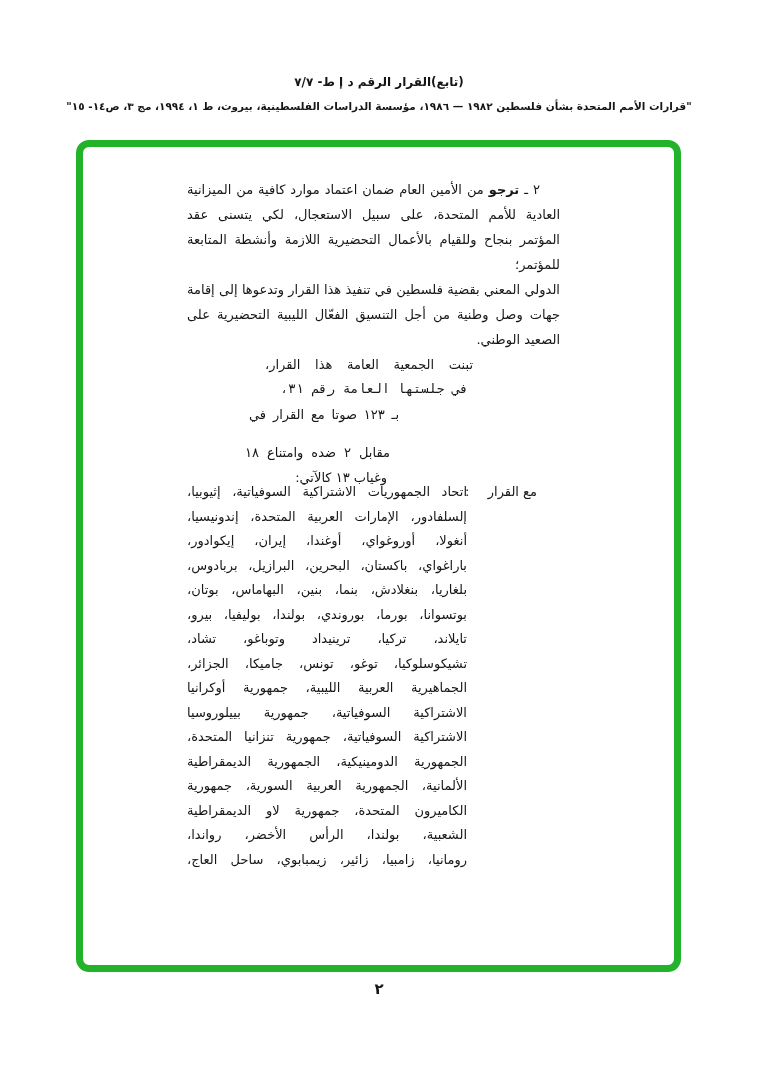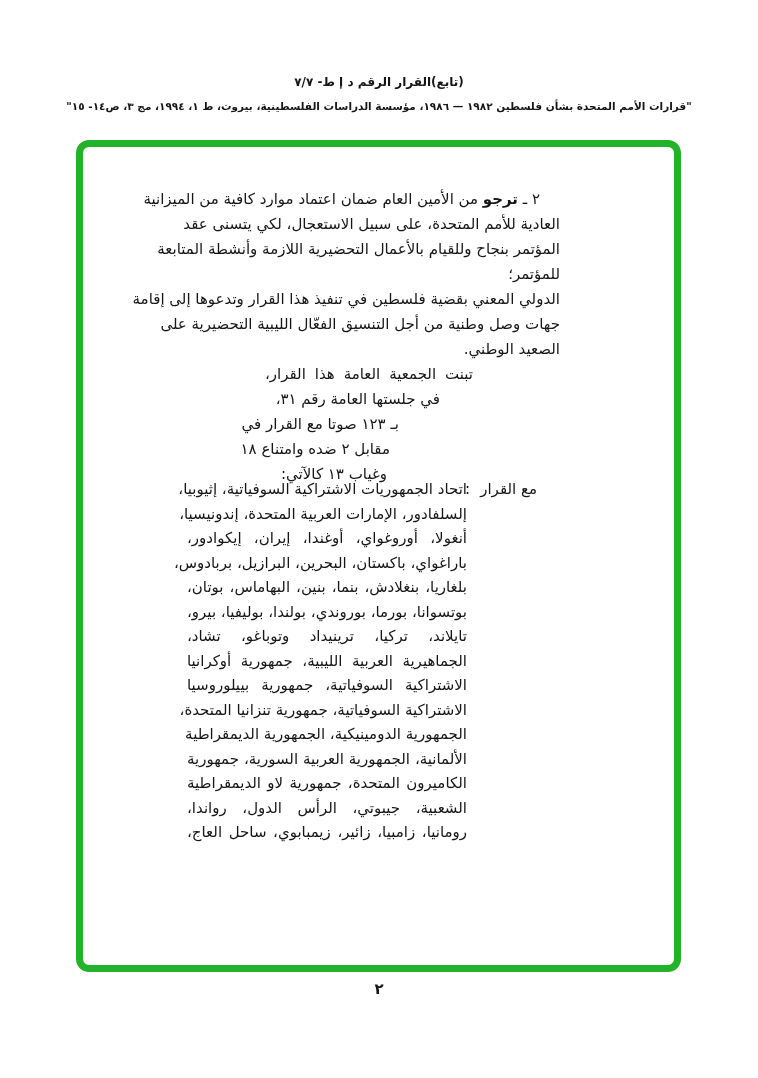--- a/index.html
+++ b/index.html
@@ -28,22 +28,22 @@
   
   .res-box{
     position:absolute;left:76px;top:140px;
     width:605px;height:832px;
     box-sizing:border-box;
     border:7px solid #23b32b;
     border-radius:13px;
     background:#ffffff;
   }
   .content{
-    position:absolute;top:40px;right:114px;width:373px;
-    font-size:15px;line-height:25px;
+    position:absolute;top:30px;right:114px;width:373px;
+    font-size:13px;line-height:25px;
   }
   .bline{
     text-align:justify;text-align-last:justify;
     white-space:nowrap;
   }
   .bline.first{padding-right:20px;}
   .bline.plast{text-align:right;text-align-last:right;}
   .kw{font-weight:bold;}
   
   .adoption{margin:0;}
@@ -92,46 +92,47 @@
       </div>
 
       <div class="para">
         <div class="bline">الدولي المعني بقضية فلسطين في تنفيذ هذا القرار وتدعوها إلى إقامة</div>
         <div class="bline">جهات وصل وطنية من أجل التنسيق الفعّال الليبية التحضيرية على</div>
         <div class="bline plast">الصعيد الوطني.</div>
       </div>
 
       <div class="adoption">
         <div class="ad-line" style="margin-right:87px;width:208px;">تبنت الجمعية العامة هذا القرار،</div>
-        <div class="ad-line" style="margin-right:120px;width:160px;">في جلستها العامة رقم ٣١،</div>
+        <div class="ad-line" style="margin-right:92px;width:160px;font-family:Liberation Mono, monospace;">في جلستها العامة رقم ٣١،</div>
         <div class="ad-line" style="margin-right:161px;width:150px;">بـ ١٢٣ صوتا مع القرار في</div>
-        <div class="ad-line" style="margin-right:170px;width:145px;">مقابل ٢ ضده وامتناع ١٨</div>
+        <div class="ad-line" style="margin-right:170px;width:145px;margin-top:13px;">مقابل ٢ ضده وامتناع ١٨</div>
         <div class="ad-line" style="margin-right:173px;width:90px;">وغياب ١٣ كالآتي:</div>
       </div>
 
       <div class="vote">
         <div class="vote-label">
           <span>مع القرار</span>
           <span>:</span>
         </div>
         <div class="countries">
           <div class="country-line">اتحاد الجمهوريات الاشتراكية السوفياتية، إثيوبيا،</div>
           <div class="country-line">إلسلفادور، الإمارات العربية المتحدة، إندونيسيا،</div>
           <div class="country-line">أنغولا، أوروغواي، أوغندا، إيران، إيكوادور،</div>
           <div class="country-line">باراغواي، باكستان، البحرين، البرازيل، بربادوس،</div>
           <div class="country-line">بلغاريا، بنغلادش، بنما، بنين، البهاماس، بوتان،</div>
           <div class="country-line">بوتسوانا، بورما، بوروندي، بولندا، بوليفيا، بيرو،</div>
           <div class="country-line">تايلاند، تركيا، ترينيداد وتوباغو، تشاد،</div>
+          <div class="country-line">تشيكوسلوكيا، توغو، تونس، جاميكا، الجزائر،</div>
           <div class="country-line">الجماهيرية العربية الليبية، جمهورية أوكرانيا</div>
           <div class="country-line">الاشتراكية السوفياتية، جمهورية بييلوروسيا</div>
           <div class="country-line">الاشتراكية السوفياتية، جمهورية تنزانيا المتحدة،</div>
           <div class="country-line">الجمهورية الدومينيكية، الجمهورية الديمقراطية</div>
           <div class="country-line">الألمانية، الجمهورية العربية السورية، جمهورية</div>
           <div class="country-line">الكاميرون المتحدة، جمهورية لاو الديمقراطية</div>
-          <div class="country-line">الشعبية، جيبوتي، الرأس الدول، رواندا،</div>
+          <div class="country-line">الشعبية، بولندا، الرأس الأخضر، رواندا،</div>
           <div class="country-line">رومانيا، زامبيا، زائير، زيمبابوي، ساحل العاج،</div>
         </div>
       </div>
 
     </div>
   </div>
 
   <div class="page-num">٢</div>
 
 </div>

